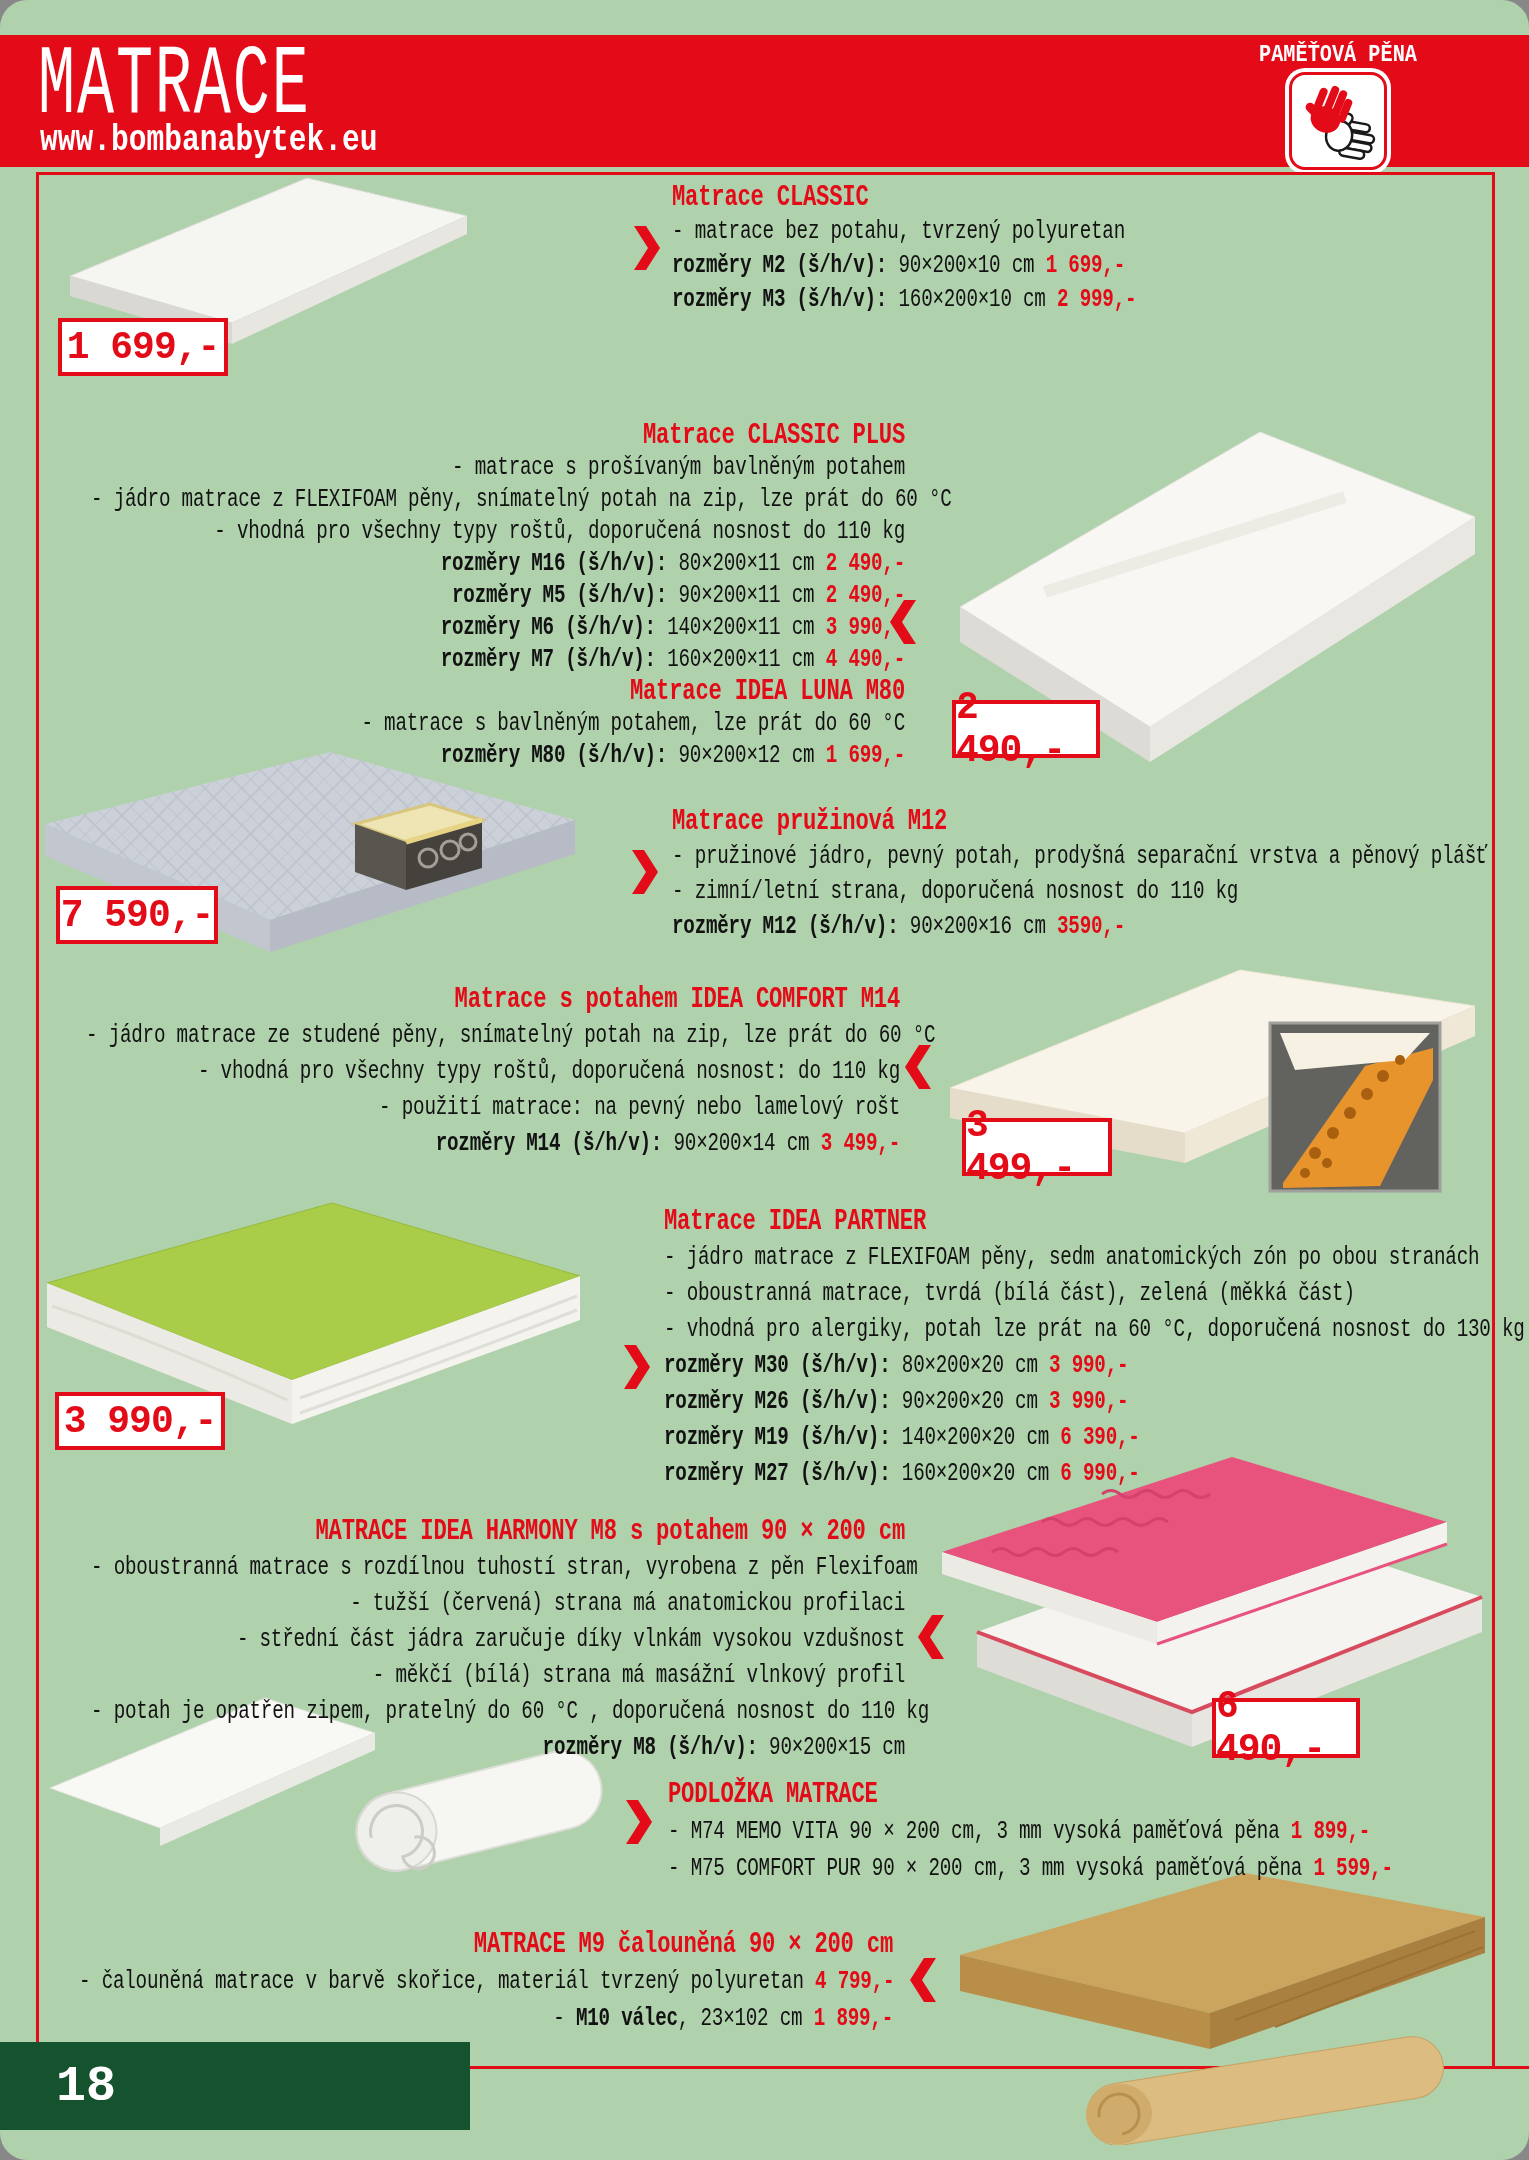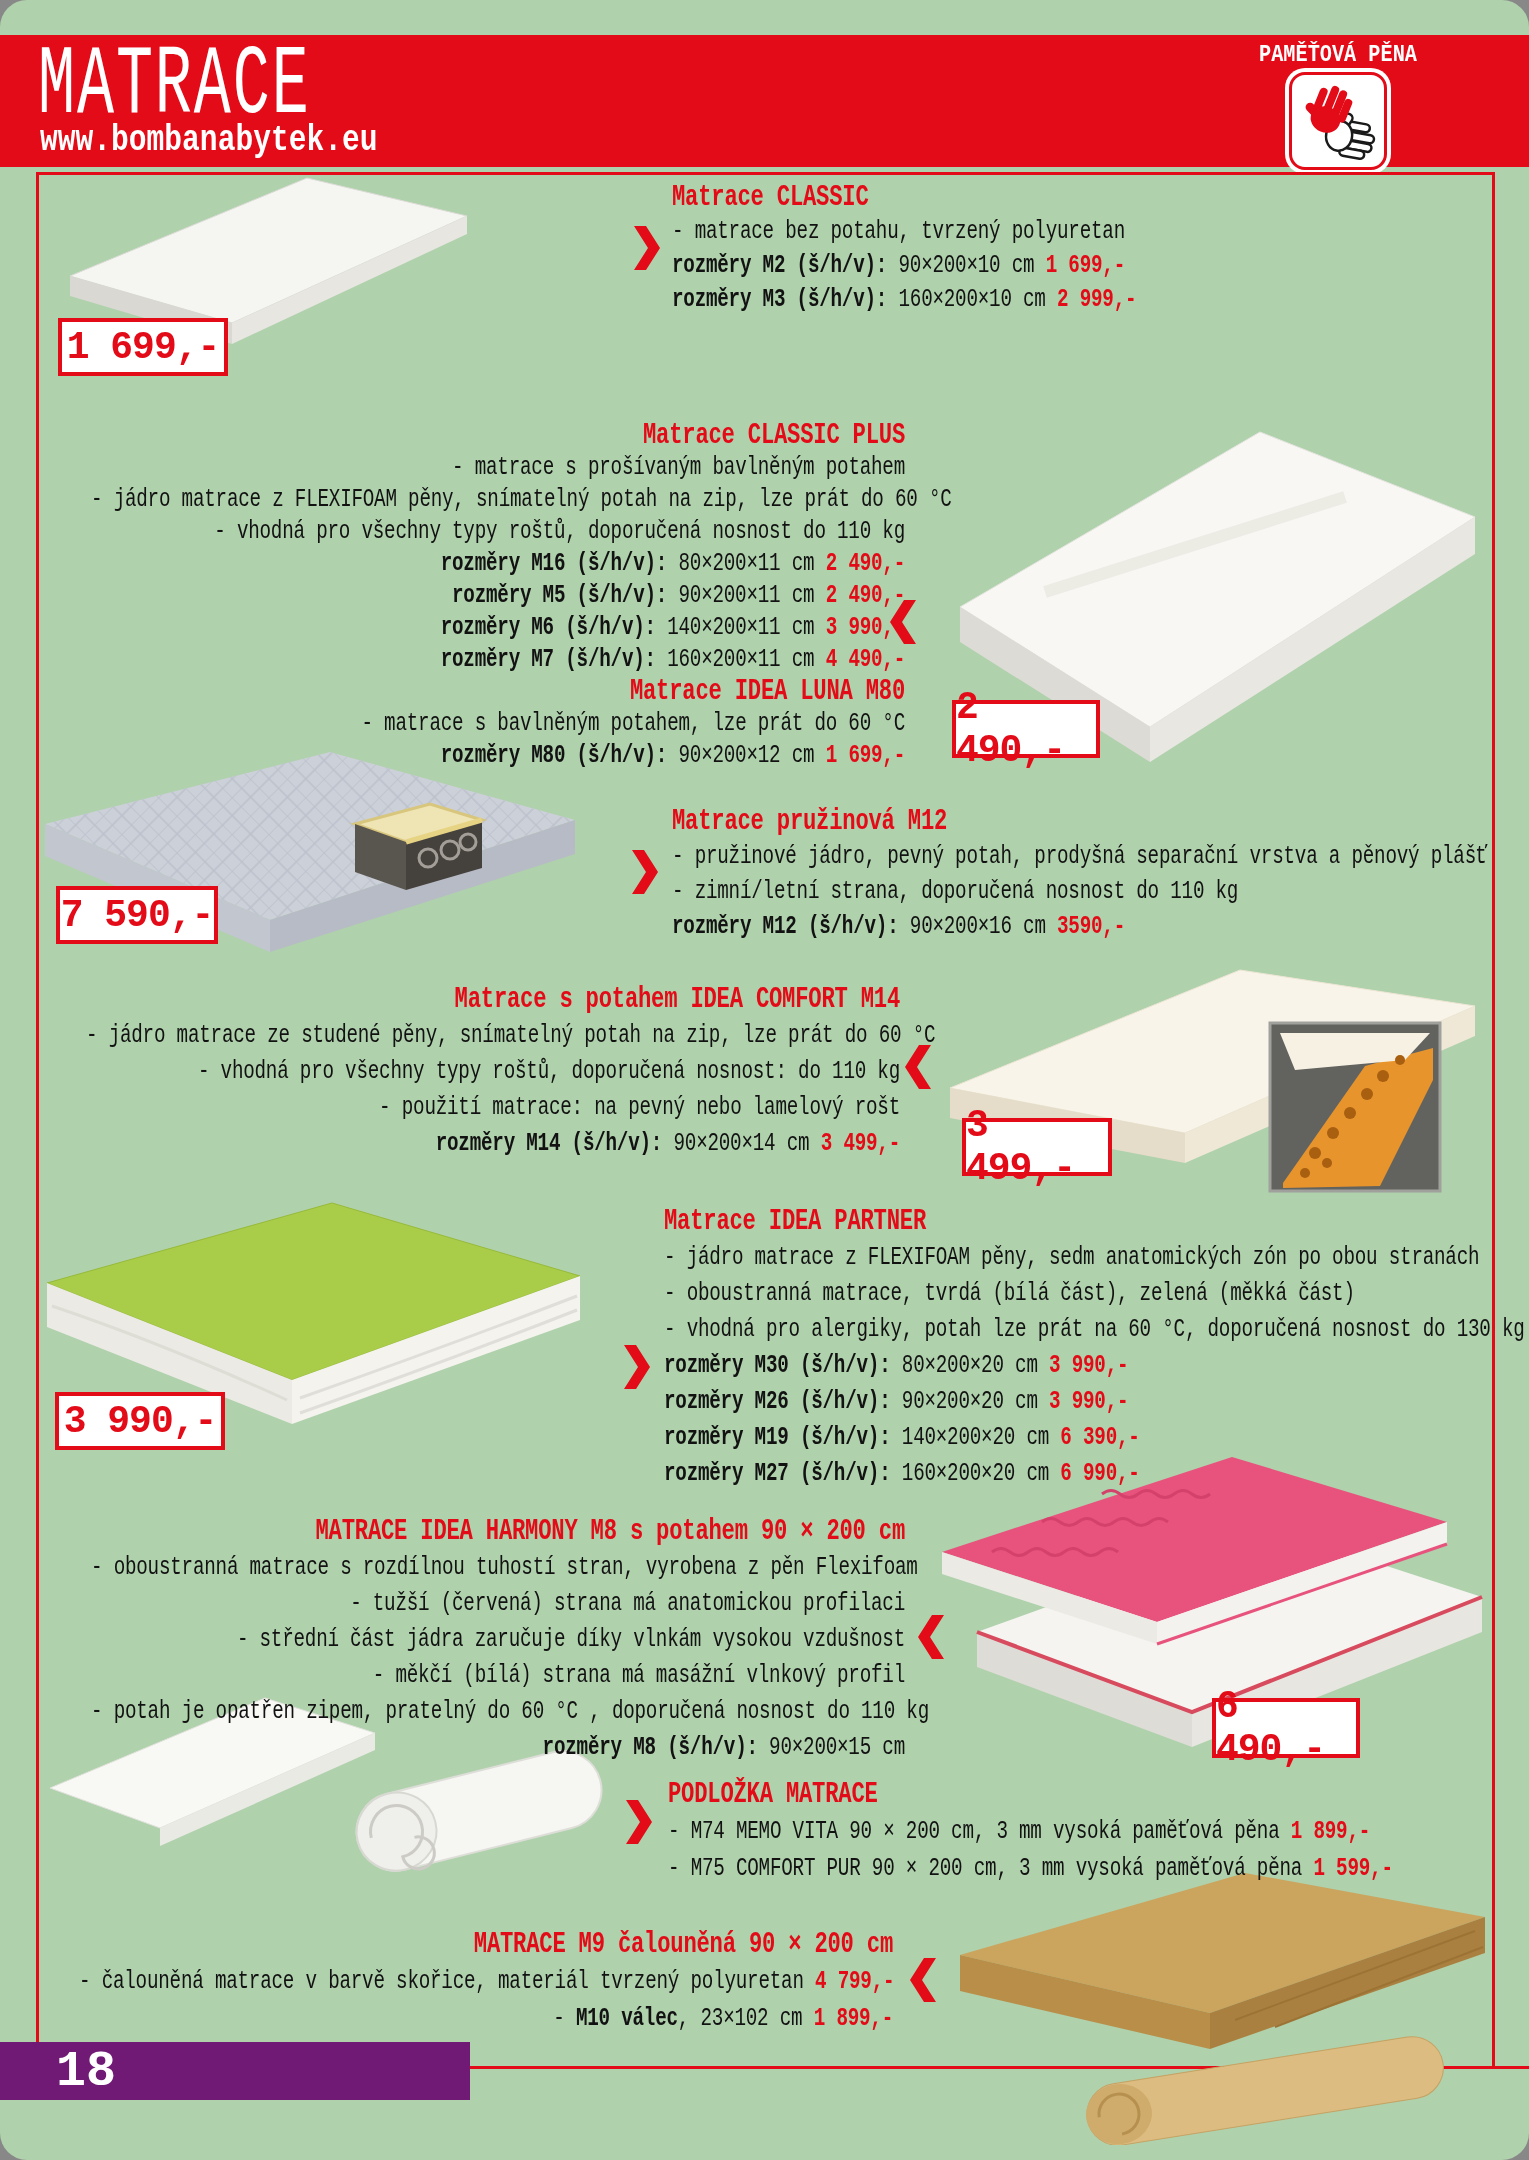--- a/index.html
+++ b/index.html
@@ -14,21 +14,21 @@
        color:#fff;transform:scaleX(.80);transform-origin:0 0;white-space:nowrap;}
   .foam-label{position:absolute;left:1238px;top:42px;width:200px;text-align:center;font-size:23px;
         font-weight:bold;color:#fff;transform:scaleX(.88);transform-origin:50% 0;white-space:nowrap;}
   .foam-box{position:absolute;left:1289px;top:72px;width:92px;height:92px;background:#fff;
         border:3px solid #e30b17;border-radius:16px;box-shadow:0 0 0 4px #fff;}
   .foam-box svg{display:block;width:100%;height:100%;}
 
   
   .frame{position:absolute;left:36px;top:172px;width:1453px;height:1891px;border:3px solid #e30b17;}
   .bline{position:absolute;left:1489px;top:2066px;width:40px;height:3px;background:#e30b17;}
-  .pagebar{position:absolute;left:0;top:2042px;width:470px;height:58px;background:#701a75;
+  .pagebar{position:absolute;left:0;top:2042px;width:470px;height:88px;background:#14532d;
            display:flex;align-items:center;}
   .pagenum{margin-left:56px;font-size:50px;font-weight:bold;color:#fff;}
 
   
   .tblock{position:absolute;width:1100px;font-size:26px;line-height:36px;color:#121212;
           letter-spacing:-.3px;}
   .tl{transform:scaleX(.74);transform-origin:0 0;text-align:left;}
   .tr{transform:scaleX(.74);transform-origin:100% 0;text-align:right;}
   .line{white-space:nowrap;}
   .head{color:#e30b17;font-weight:bold;font-size:30px;}

